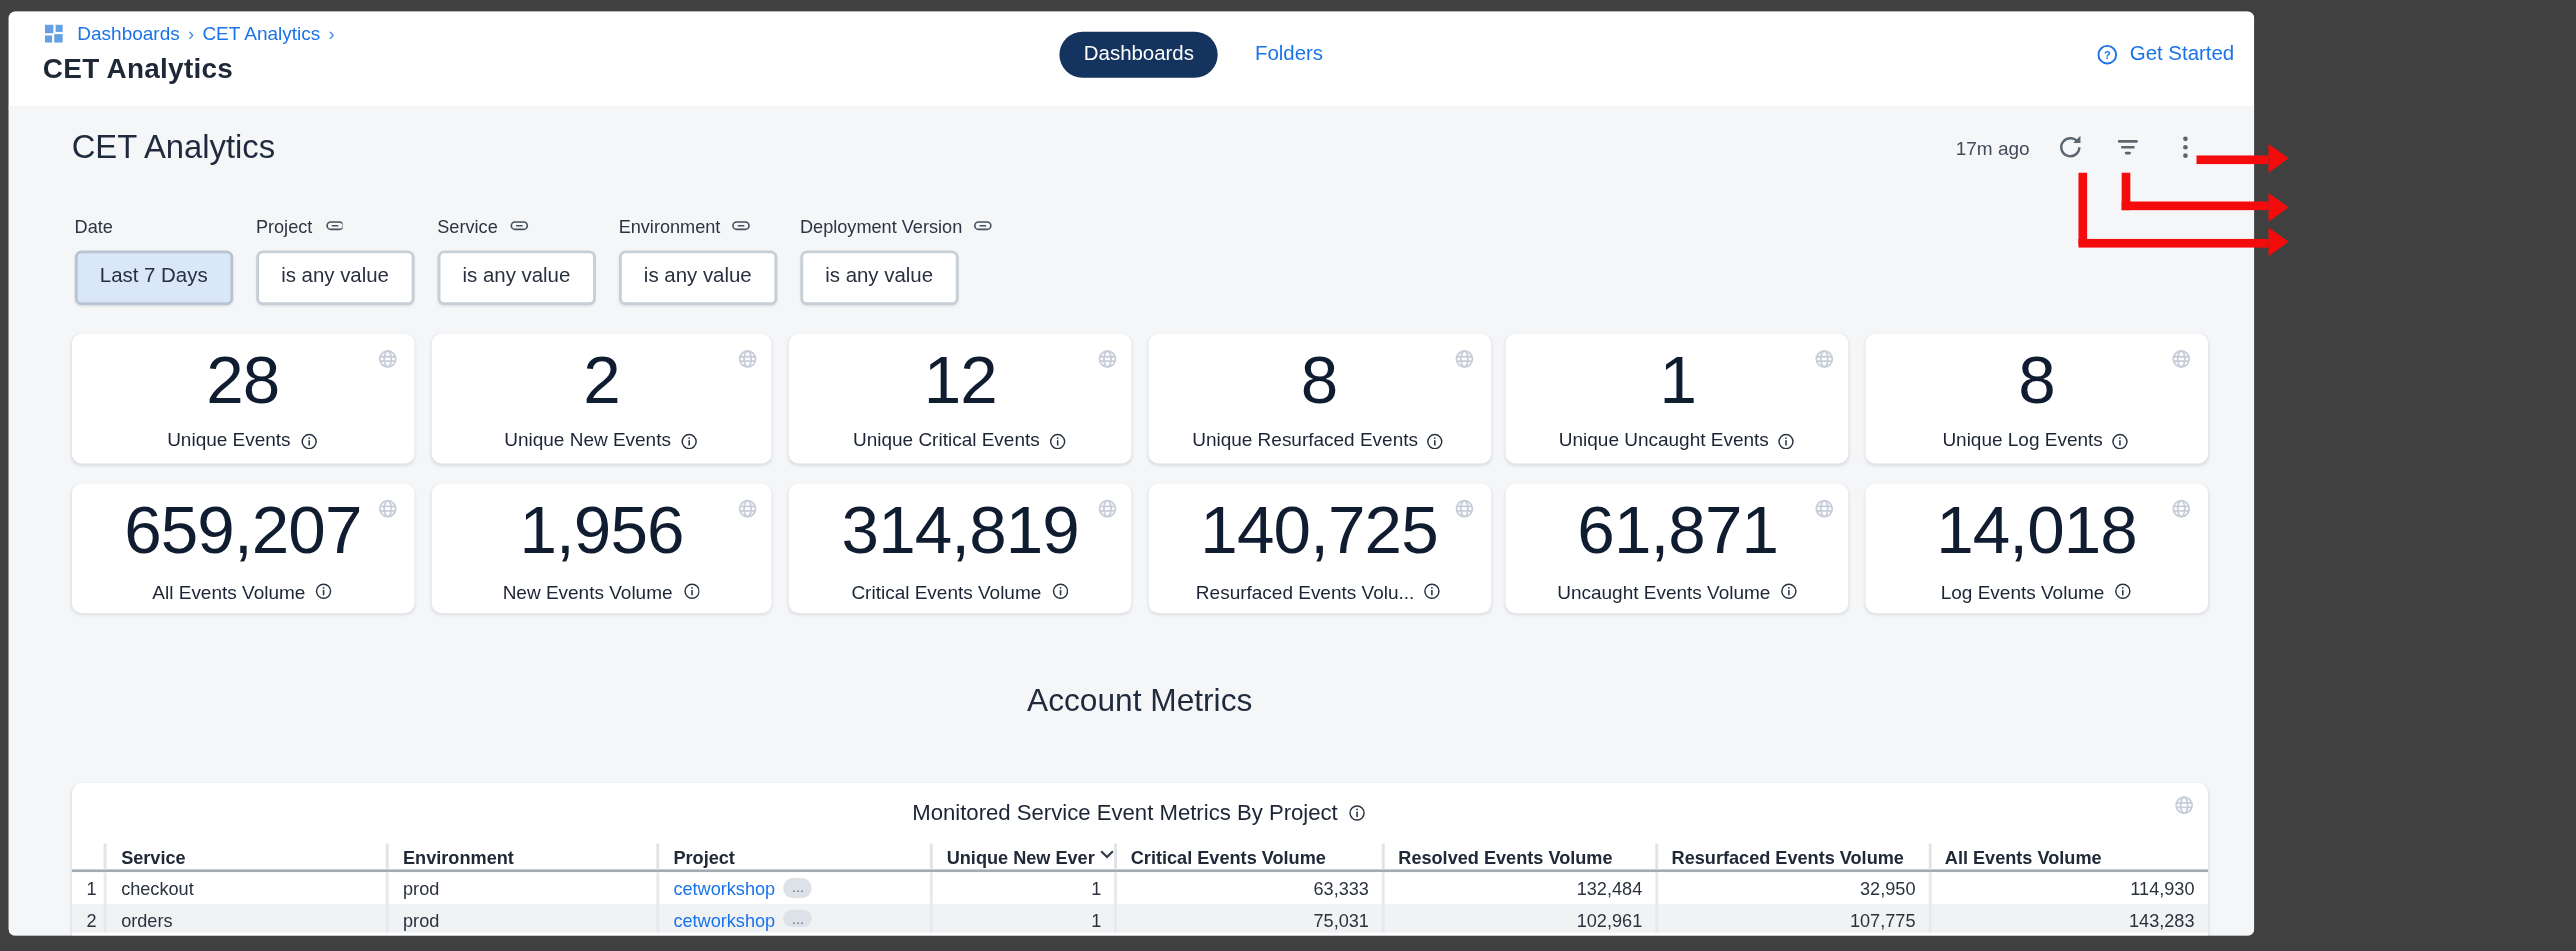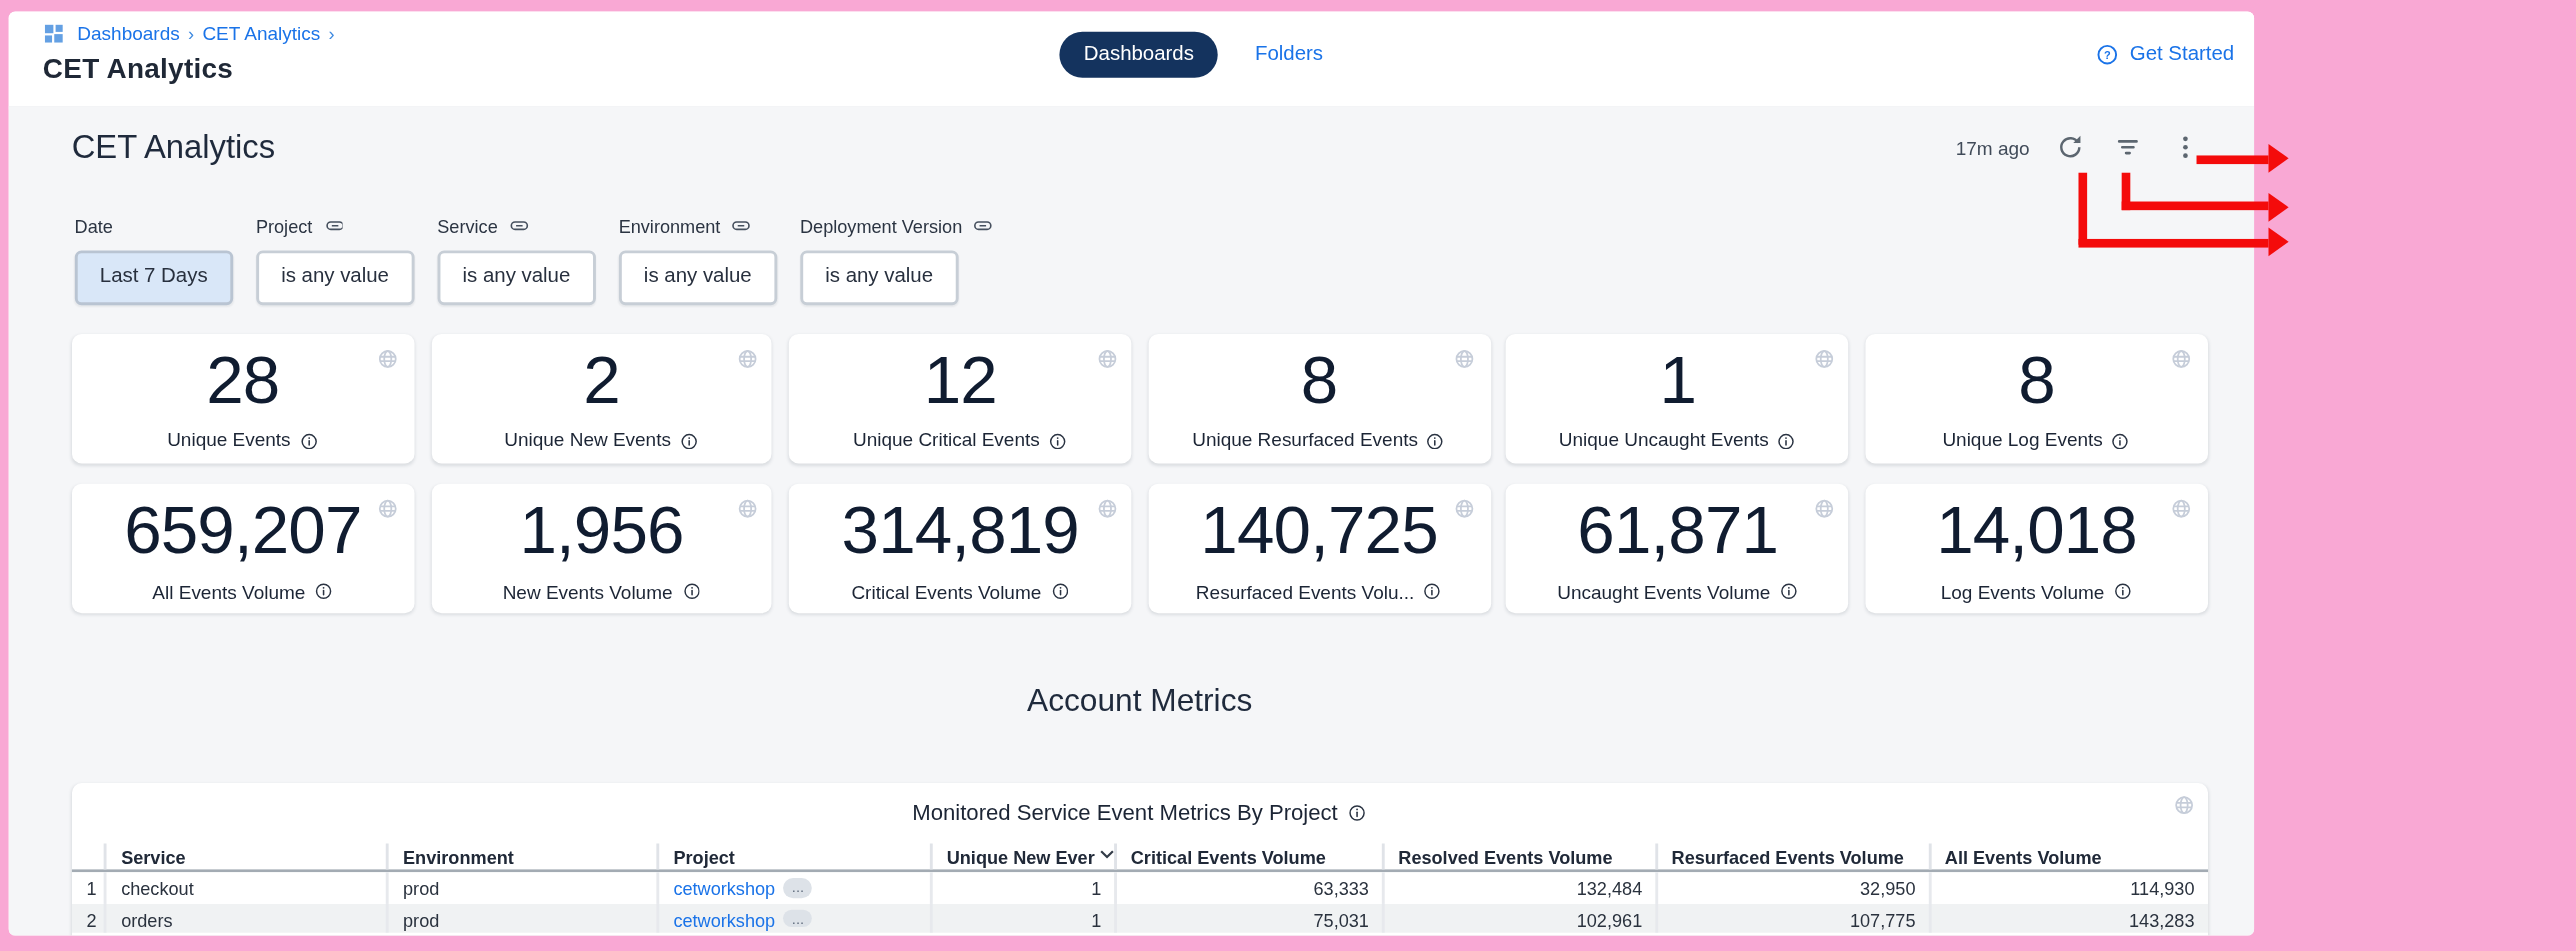--- a/index.html
+++ b/index.html
@@ -1,16 +1,16 @@
 <!DOCTYPE html>
 <html style="font-size:9px"><head>
 <meta charset="utf-8">
 <style>
   html,body{margin:0;padding:0;background:#000;}
-  .stage{position:relative;width:2576px;height:952px;background:#f9a8d4;overflow:hidden;
+  .stage{position:relative;width:2576px;height:952px;background:#404040;overflow:hidden;
          font-family:"Liberation Sans","DejaVu Sans",sans-serif;}
   .viewport{position:absolute;left:0;top:0;width:895px;height:331px;
             transform:scale(2.8788);transform-origin:0 0;}
   .window{position:absolute;left:2.9px;top:4px;width:780px;height:321px;background:#fff;
           border-radius:2.3px;overflow:hidden;}
   
   .topbar{position:absolute;left:0;right:0;top:0;height:33px;background:#fff;
           border-bottom:0.6px solid #e2e4e9;}
   .crumb-block{position:absolute;left:12px;top:4px;}
   .crumbs{display:flex;align-items:center;gap:2.9px;font-size:6.6px;color:#1a73e8;}

